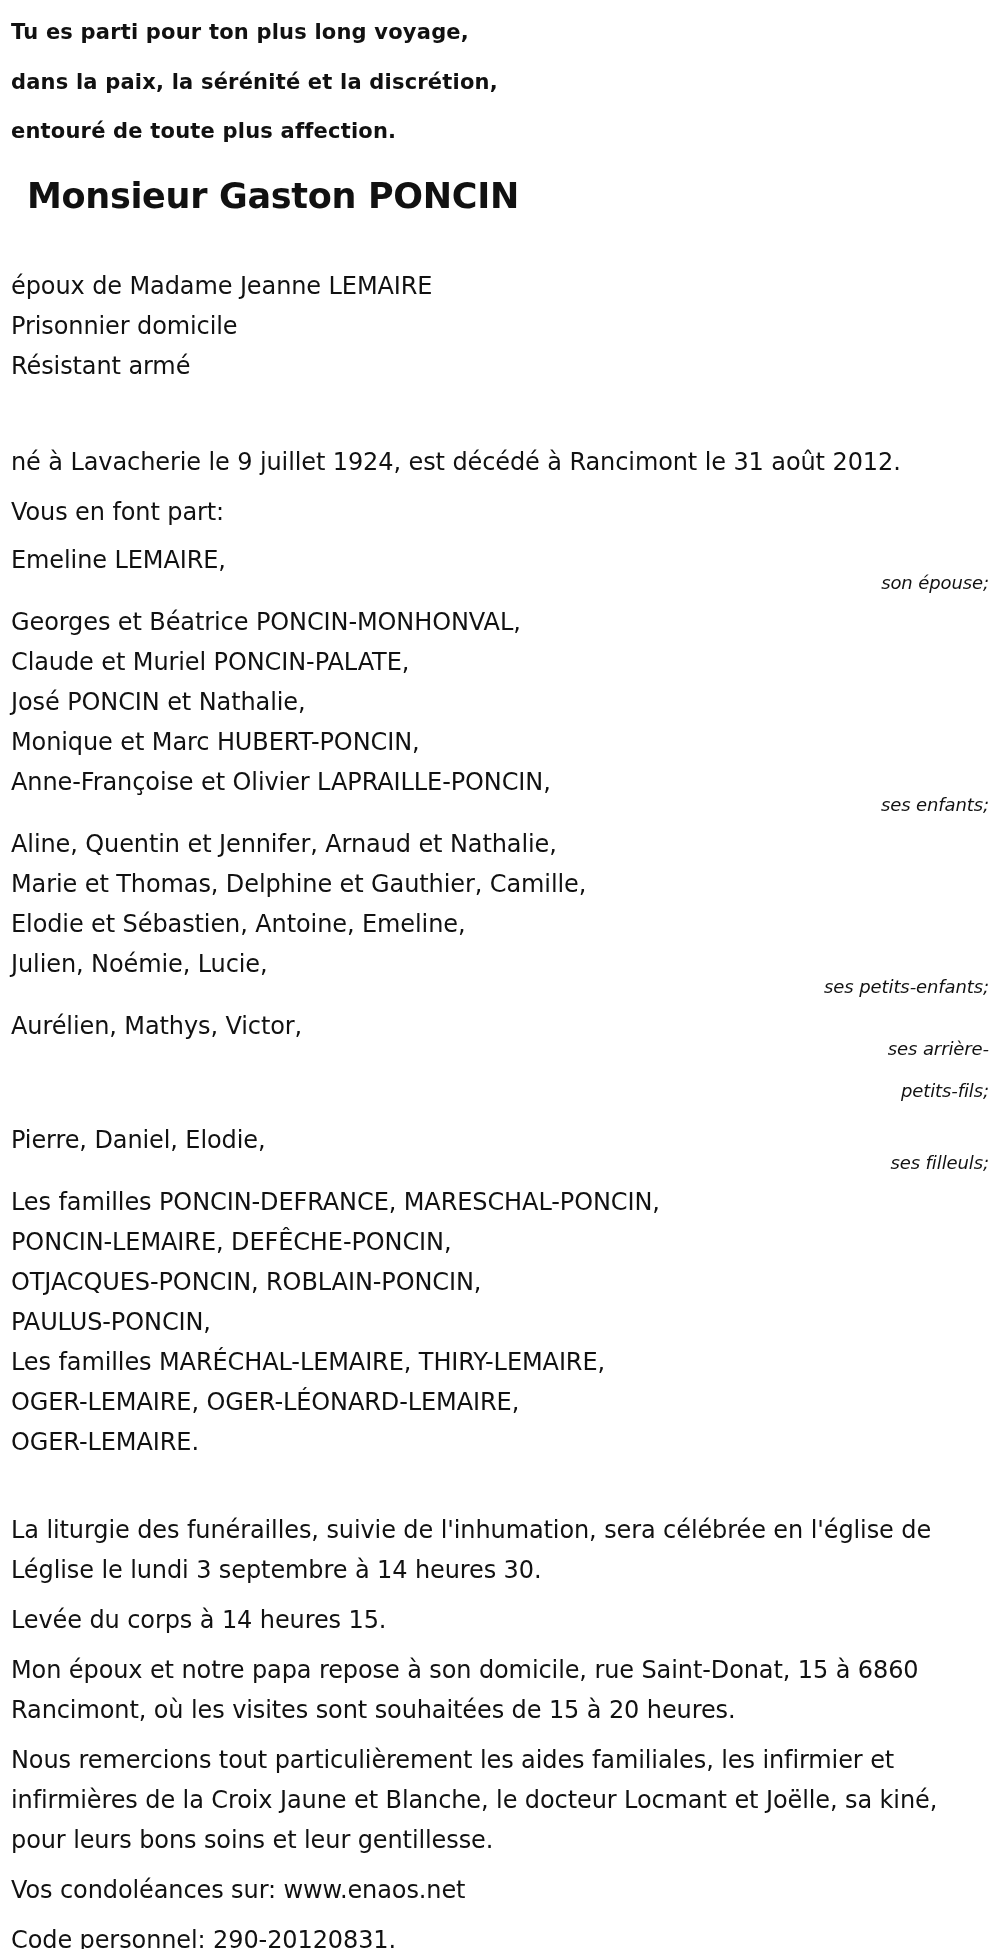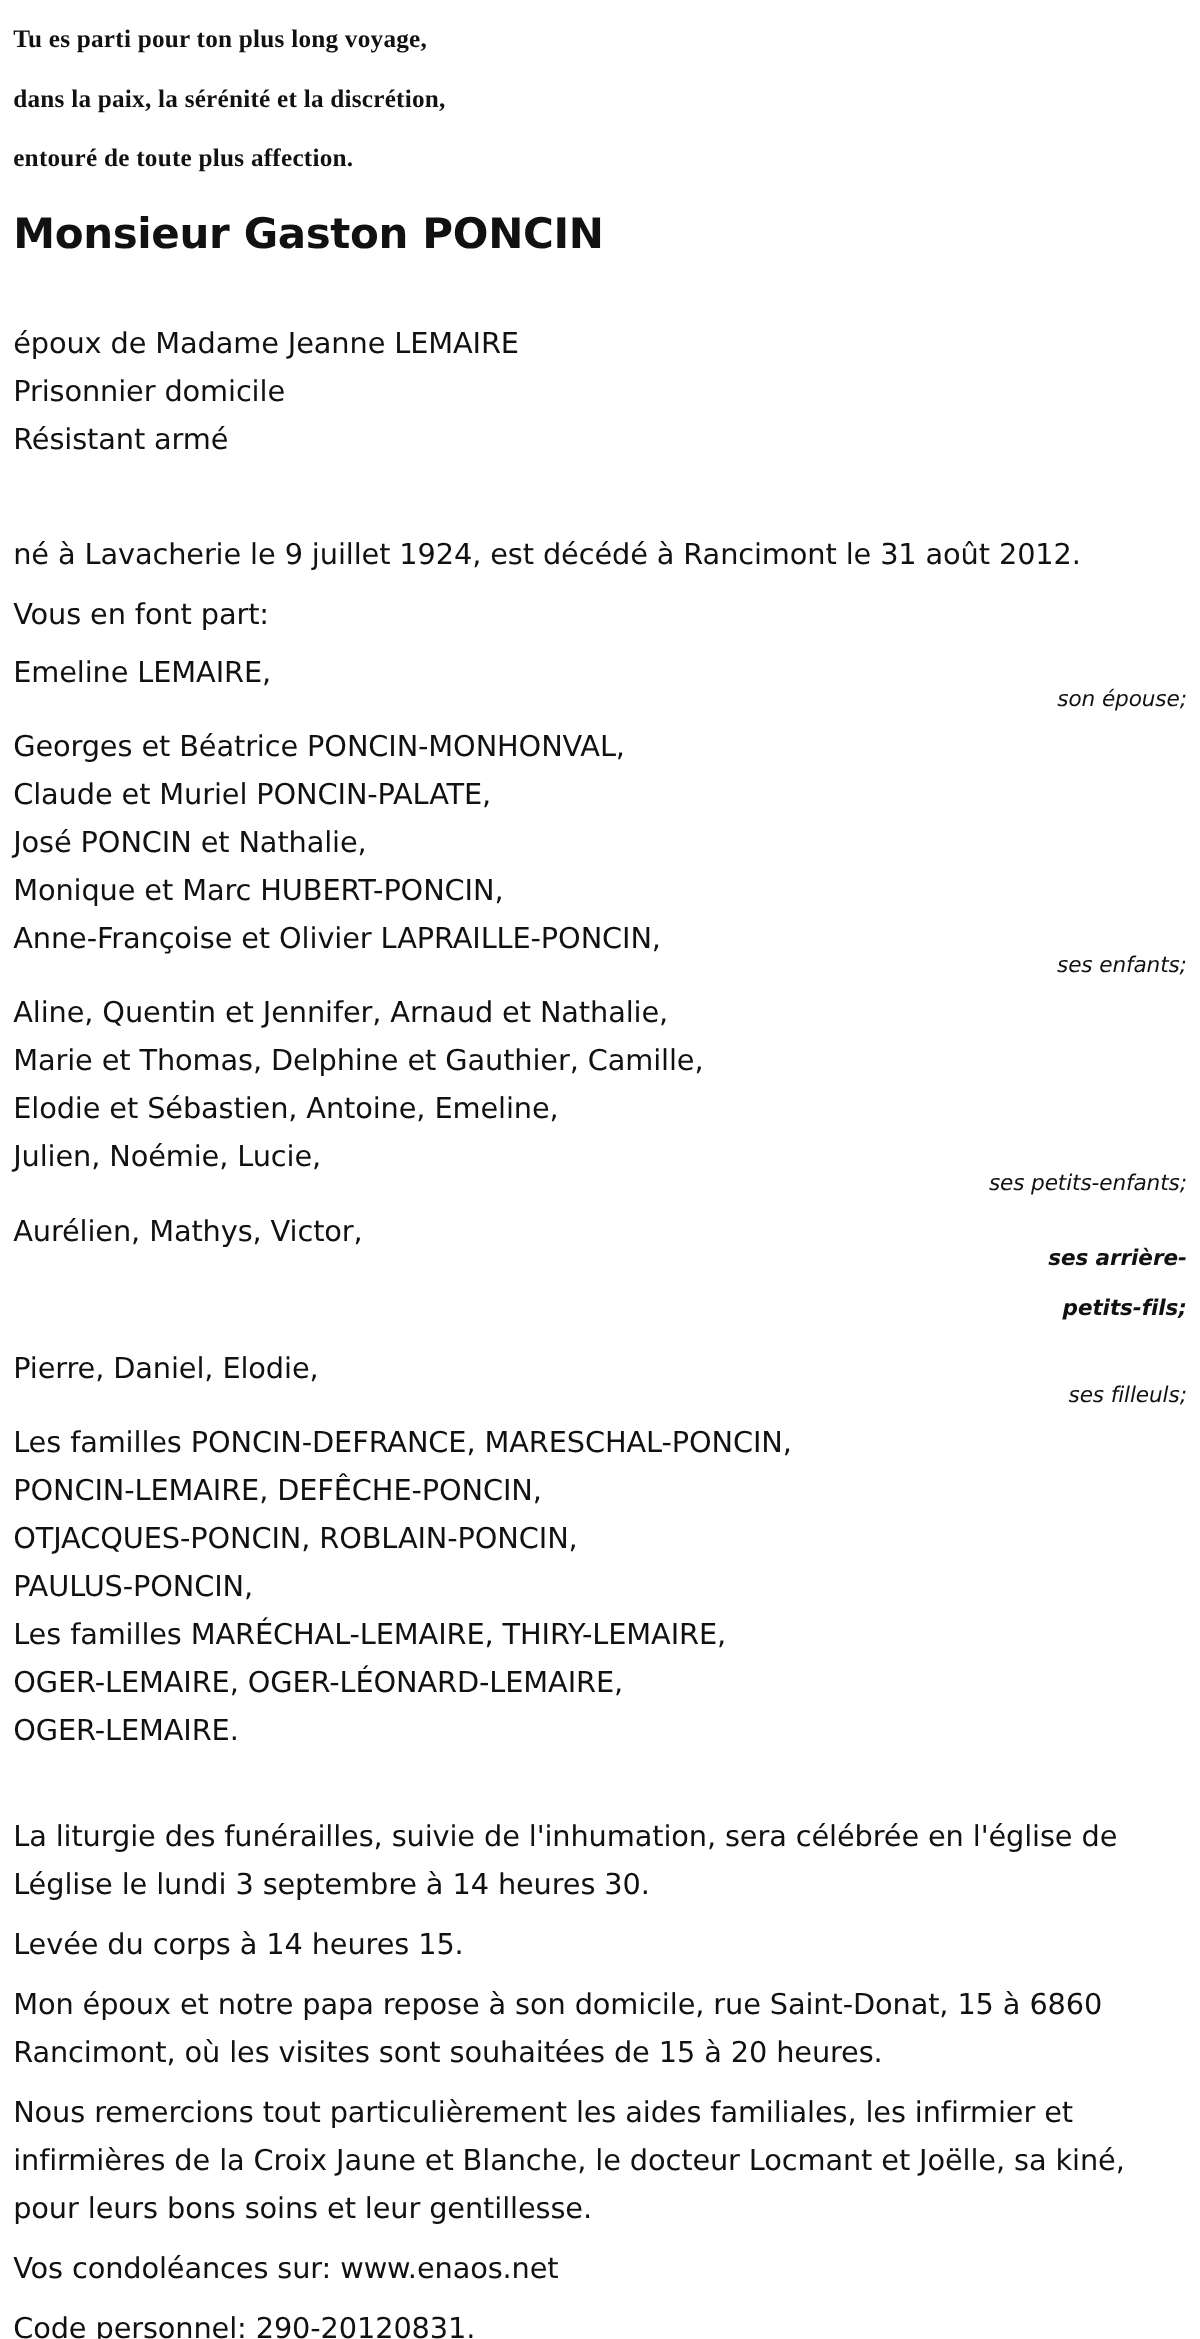--- a/index.html
+++ b/index.html
@@ -25,24 +25,23 @@
     margin: 0;
     padding-top: 8px;
   }
   .verse-line {
     display: block;
     font-weight: bold;
     font-size: 21px;
     line-height: 49.5px;
     letter-spacing: 0.2px;
     white-space: nowrap;
-    font-family: Liberation Serif, serif;
   }
   .name-title {
-    margin: 0;
+    margin: 16px;
     margin-top: 15px;
     font-size: 35px;
     font-weight: bold;
     line-height: 48px;
     letter-spacing: -0.3px;
     white-space: nowrap;
   }
   .txt {
     font-size: 24px;
     line-height: 40px;
@@ -69,21 +68,20 @@
     font-size: 18px;
     line-height: 22px;
     margin-top: -8px;
     padding-bottom: 0px;
   }
   .label-narrow {
     margin-left: auto;
     width: 150px;
     line-height: 42px !important;
     margin-top: -18px !important;
-    font-weight: bold;
   }
   .families {
     margin-top: 8px;
   }
   .families span { display: block; white-space: nowrap; }
   .closing {
     margin-top: 48px;
   }
   .closing p {
     margin: 0 0 10px 0;

